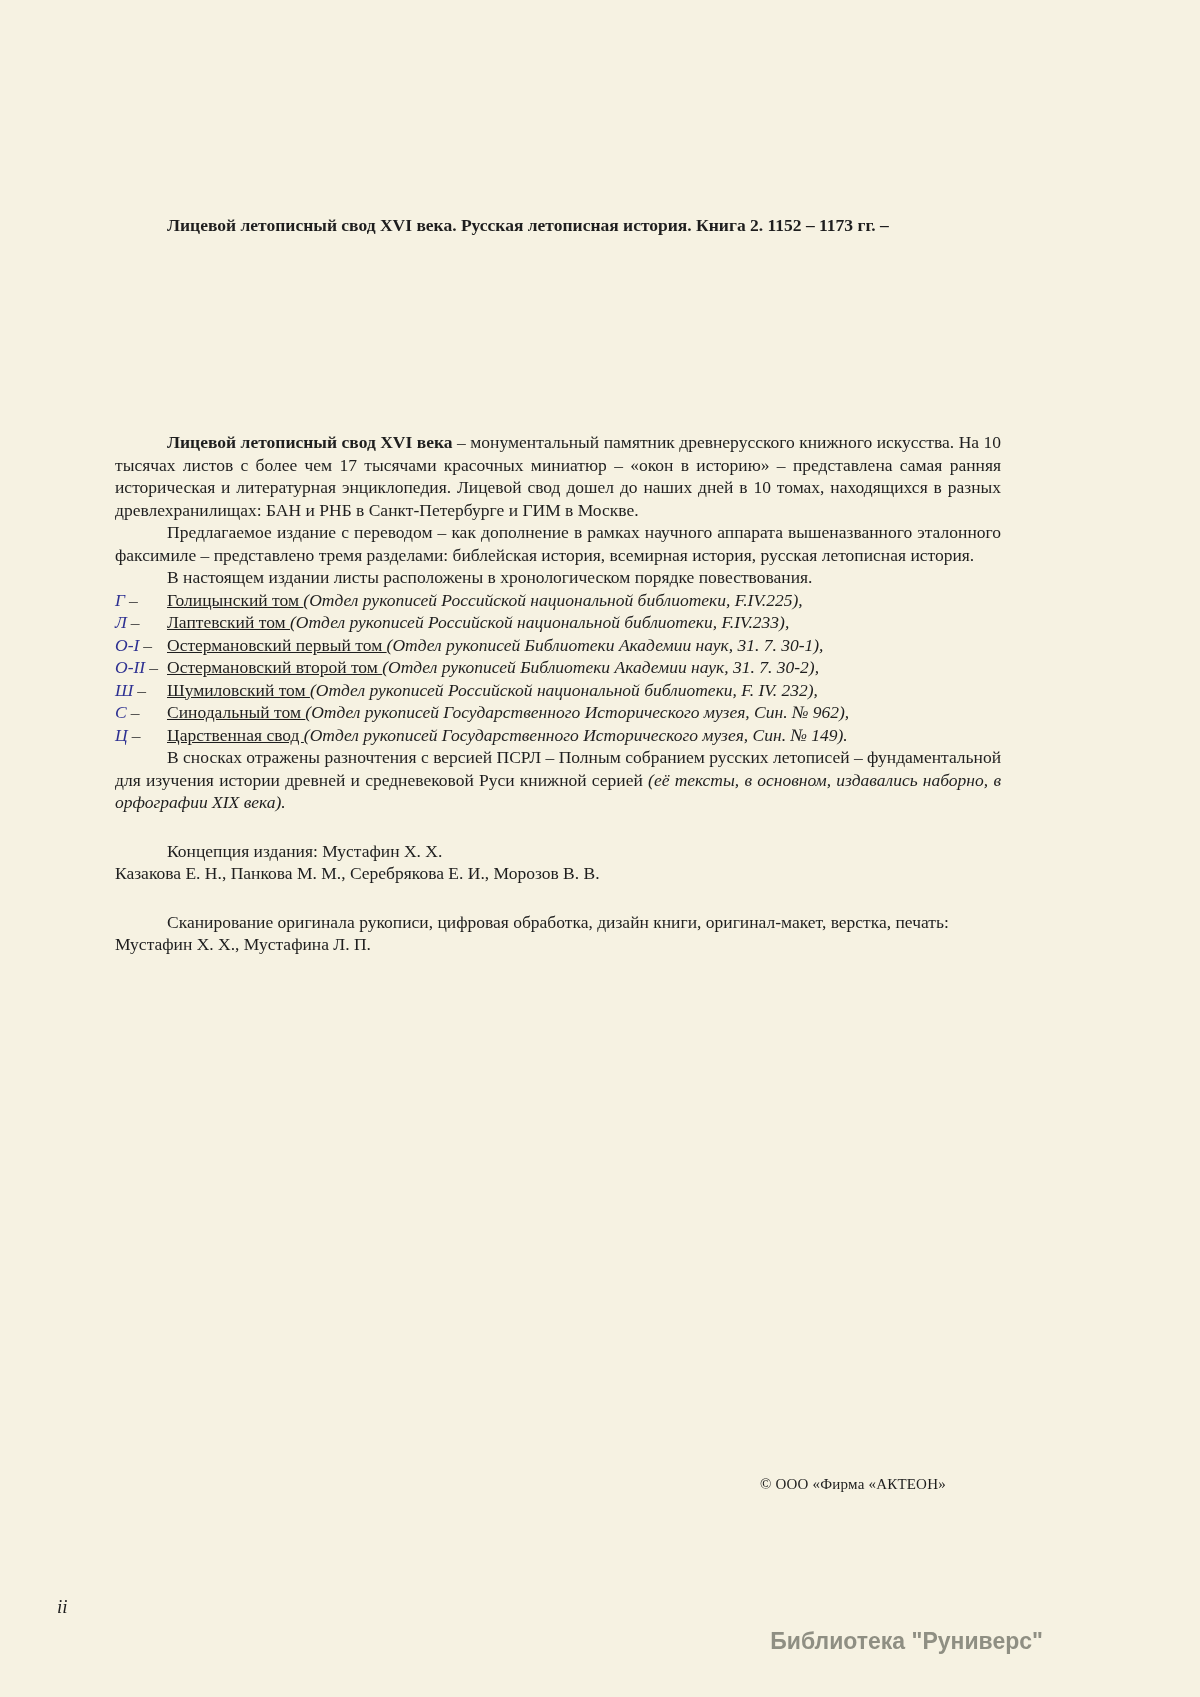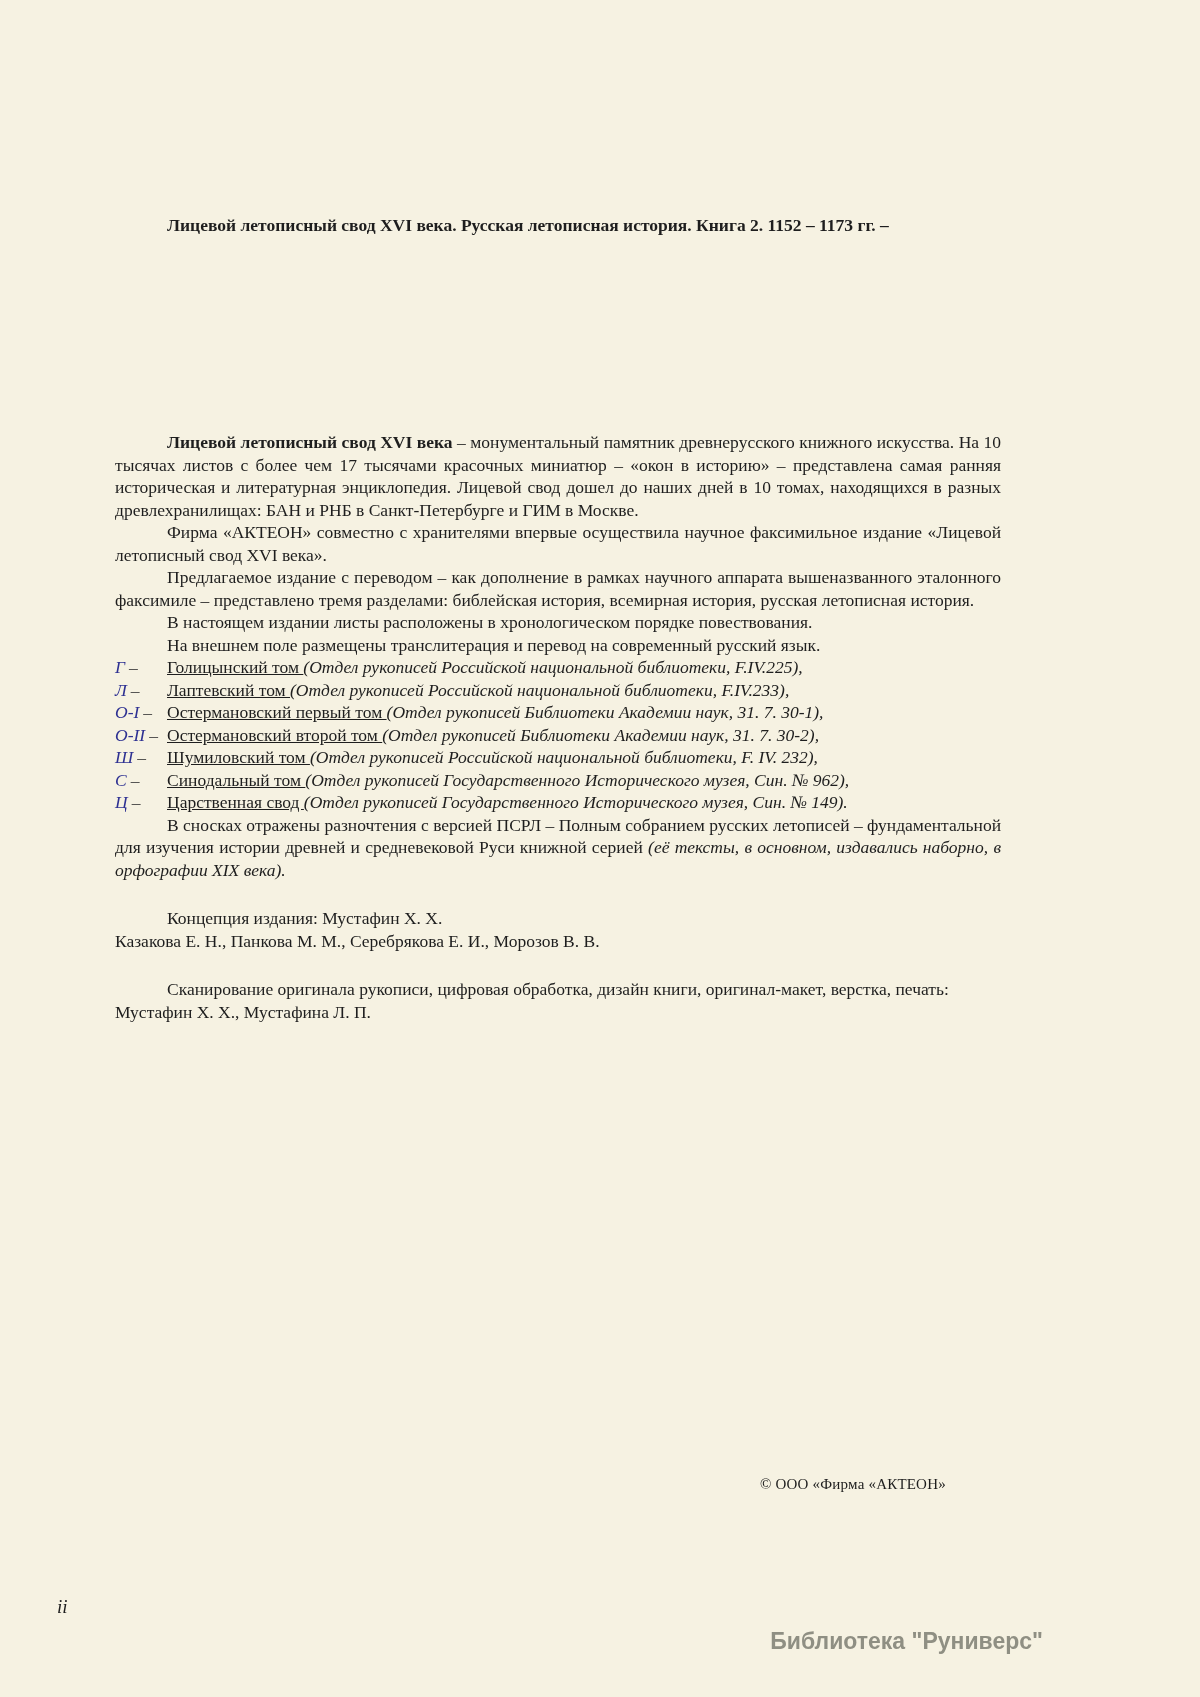--- a/index.html
+++ b/index.html
@@ -48,24 +48,22 @@
 </style>
 </head>
 <body>
 
 <div class="citation">
   <div class="c1">Лицевой летописный свод XVI века. Русская летописная история. Книга 2. 1152 – 1173 гг. –</div>
 </div>
 
 <div class="main">
   <p class="indent"><span class="bold">Лицевой летописный свод XVI века</span><span> – монументальный памятник древнерусского книжного искусства. На 10 тысячах листов с более чем 17 тысячами красочных миниатюр – «окон в историю» – представлена самая ранняя историческая и литературная энциклопедия. Лицевой свод дошел до наших дней в 10 томах, находящихся в разных древлехранилищах: БАН и РНБ в Санкт-Петербурге и ГИМ в Москве.</span></p>
-  <p class="indent">Фирма «АКТЕОН» совместно с хранителями впервые осуществила научное факсимильное издание «Лицевой летописный свод XVI века».</p>
   <p class="indent">Предлагаемое издание с переводом – как дополнение в рамках научного аппарата вышеназванного эталонного факсимиле – представлено тремя разделами: библейская история, всемирная история, русская летописная история.</p>
   <p class="indent">В настоящем издании листы расположены в хронологическом порядке повествования.</p>
-  <p class="indent">На внешнем поле размещены транслитерация и перевод на современный русский язык.</p>
 
 
   <ul class="vols">
     <li>
       <span class="vol-key"><span>Г</span><span class="dash">–</span></span>
       <span class="vol-body"><span class="vol-name">Голицынский том </span><span class="vol-src">(Отдел рукописей Российской национальной библиотеки, F.IV.225),</span></span>
     </li>
     <li>
       <span class="vol-key"><span>Л</span><span class="dash">–</span></span>
       <span class="vol-body"><span class="vol-name">Лаптевский том </span><span class="vol-src">(Отдел рукописей Российской национальной библиотеки, F.IV.233),</span></span>

